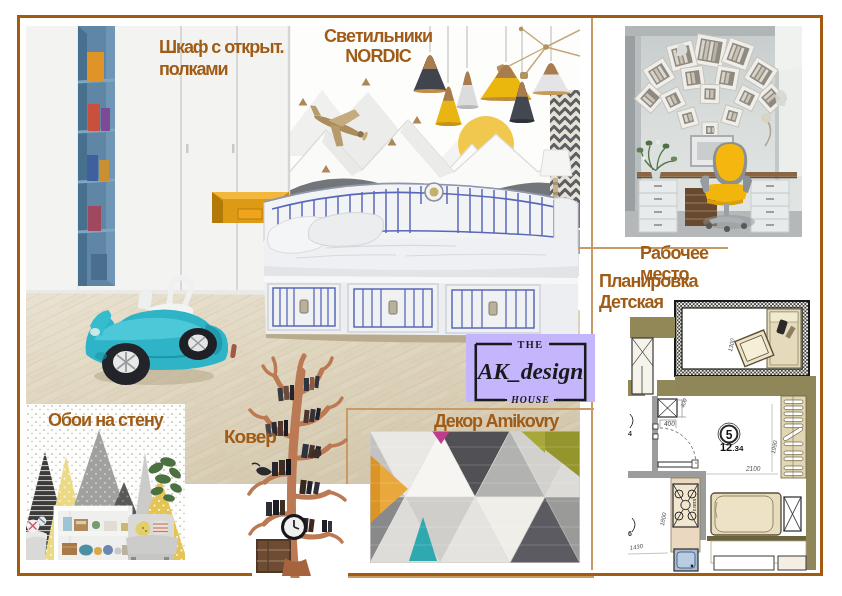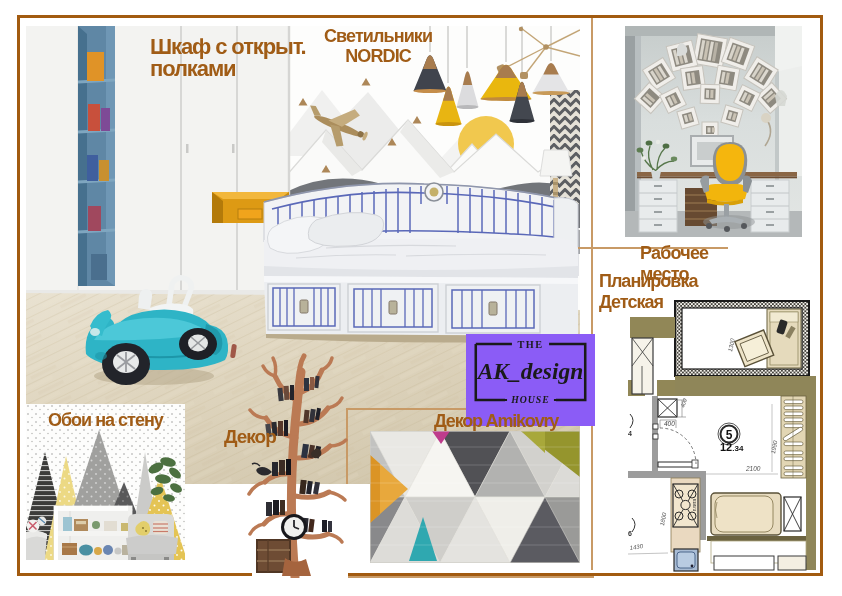--- a/index.html
+++ b/index.html
@@ -895,39 +895,39 @@
 <rect x="86" y="260" width="60" height="14" fill="#ffffff" stroke="#3a3a3a" stroke-width="1"></rect>
 <rect x="150" y="260" width="28" height="14" fill="#f4efe2" stroke="#3a3a3a" stroke-width="1"></rect>
 
 <text x="0" y="240" font-size="7" font-weight="bold" fill="#333">6</text>
 <text x="0" y="140" font-size="7" font-weight="bold" fill="#333">4</text>
 <path d="M2,118 q6,6 0,14" stroke="#333" stroke-width="1" fill="none"></path>
 <path d="M4,222 q6,6 0,14" stroke="#333" stroke-width="1" fill="none"></path>
 </svg>
 </div>
 
-<div class="abs" id="logo" style="left:466px;top:334px;width:129px;height:92px;background:#8b5cf6;">
+<div class="abs" id="logo" style="left:466px;top:334px;width:129px;height:68px;background:#c4b5fd;">
 <svg width="129" height="76" viewBox="0 0 132 76" preserveAspectRatio="none">
 
 <path d="M10,10 L47,10 M85,10 L122,10 L122,66 L92,66 M40,66 L10,66 L10,10" fill="none" stroke="#1a1a1a" stroke-width="2.6"></path>
 
 <text x="66" y="13.8" font-family="Liberation Serif, serif" font-size="10.5" font-weight="bold" fill="#1a1a1a" text-anchor="middle" letter-spacing="1.5">THE</text>
 
 <text x="66" y="45" font-family="Liberation Serif, serif" font-size="24" font-weight="bold" font-style="italic" fill="#1a1a1a" text-anchor="middle">AK_design</text>
 
 <text x="66" y="69.5" font-family="Liberation Serif, serif" font-size="10" font-weight="bold" font-style="italic" fill="#1a1a1a" text-anchor="middle" letter-spacing="1">HOUSE</text>
 <path d="M30,66 L42,66 M90,66 L102,66" stroke="#1a1a1a" stroke-width="2.2"></path>
 </svg>
 </div>
 
-<div class="abs cap" style="left:150px;top:36px;font-size:22px;line-height:22px;letter-spacing:-1.1px;">Шкаф с открыт.<br>полками</div>
+<div class="abs cap" style="left:159px;top:36px;font-size:18px;line-height:22px;letter-spacing:-1.1px;">Шкаф с открыт.<br>полками</div>
 
 <div class="abs cap" style="left:324px;top:26px;font-size:18px;line-height:20px;letter-spacing:-0.9px;text-align:center;">Светильники<br>NORDIC</div>
 
 <div class="abs cap" style="left:640px;top:243px;width:162px;font-size:18px;line-height:20.5px;letter-spacing:-0.8px;text-align:left;">Рабочее<br>место</div>
 
 <div class="abs cap" style="left:599px;top:271px;font-size:18px;line-height:21px;letter-spacing:-1.0px;">Планировка<br>Детская</div>
 
 <div class="abs cap" style="left:48px;top:410px;font-size:18px;letter-spacing:-1.0px;text-align:right;">Обои на стену</div>
 
-<div class="abs cap" style="left:224px;top:426px;font-size:19px;letter-spacing:-1.0px;">Декор</div>
+<div class="abs cap" style="left:224px;top:426px;font-size:19px;letter-spacing:-1.0px;">Ковер</div>
 
 <div class="abs cap" style="left:434px;top:411px;font-size:18px;letter-spacing:-1.2px;">Декор Amikovry</div>
 
 </body></html>

